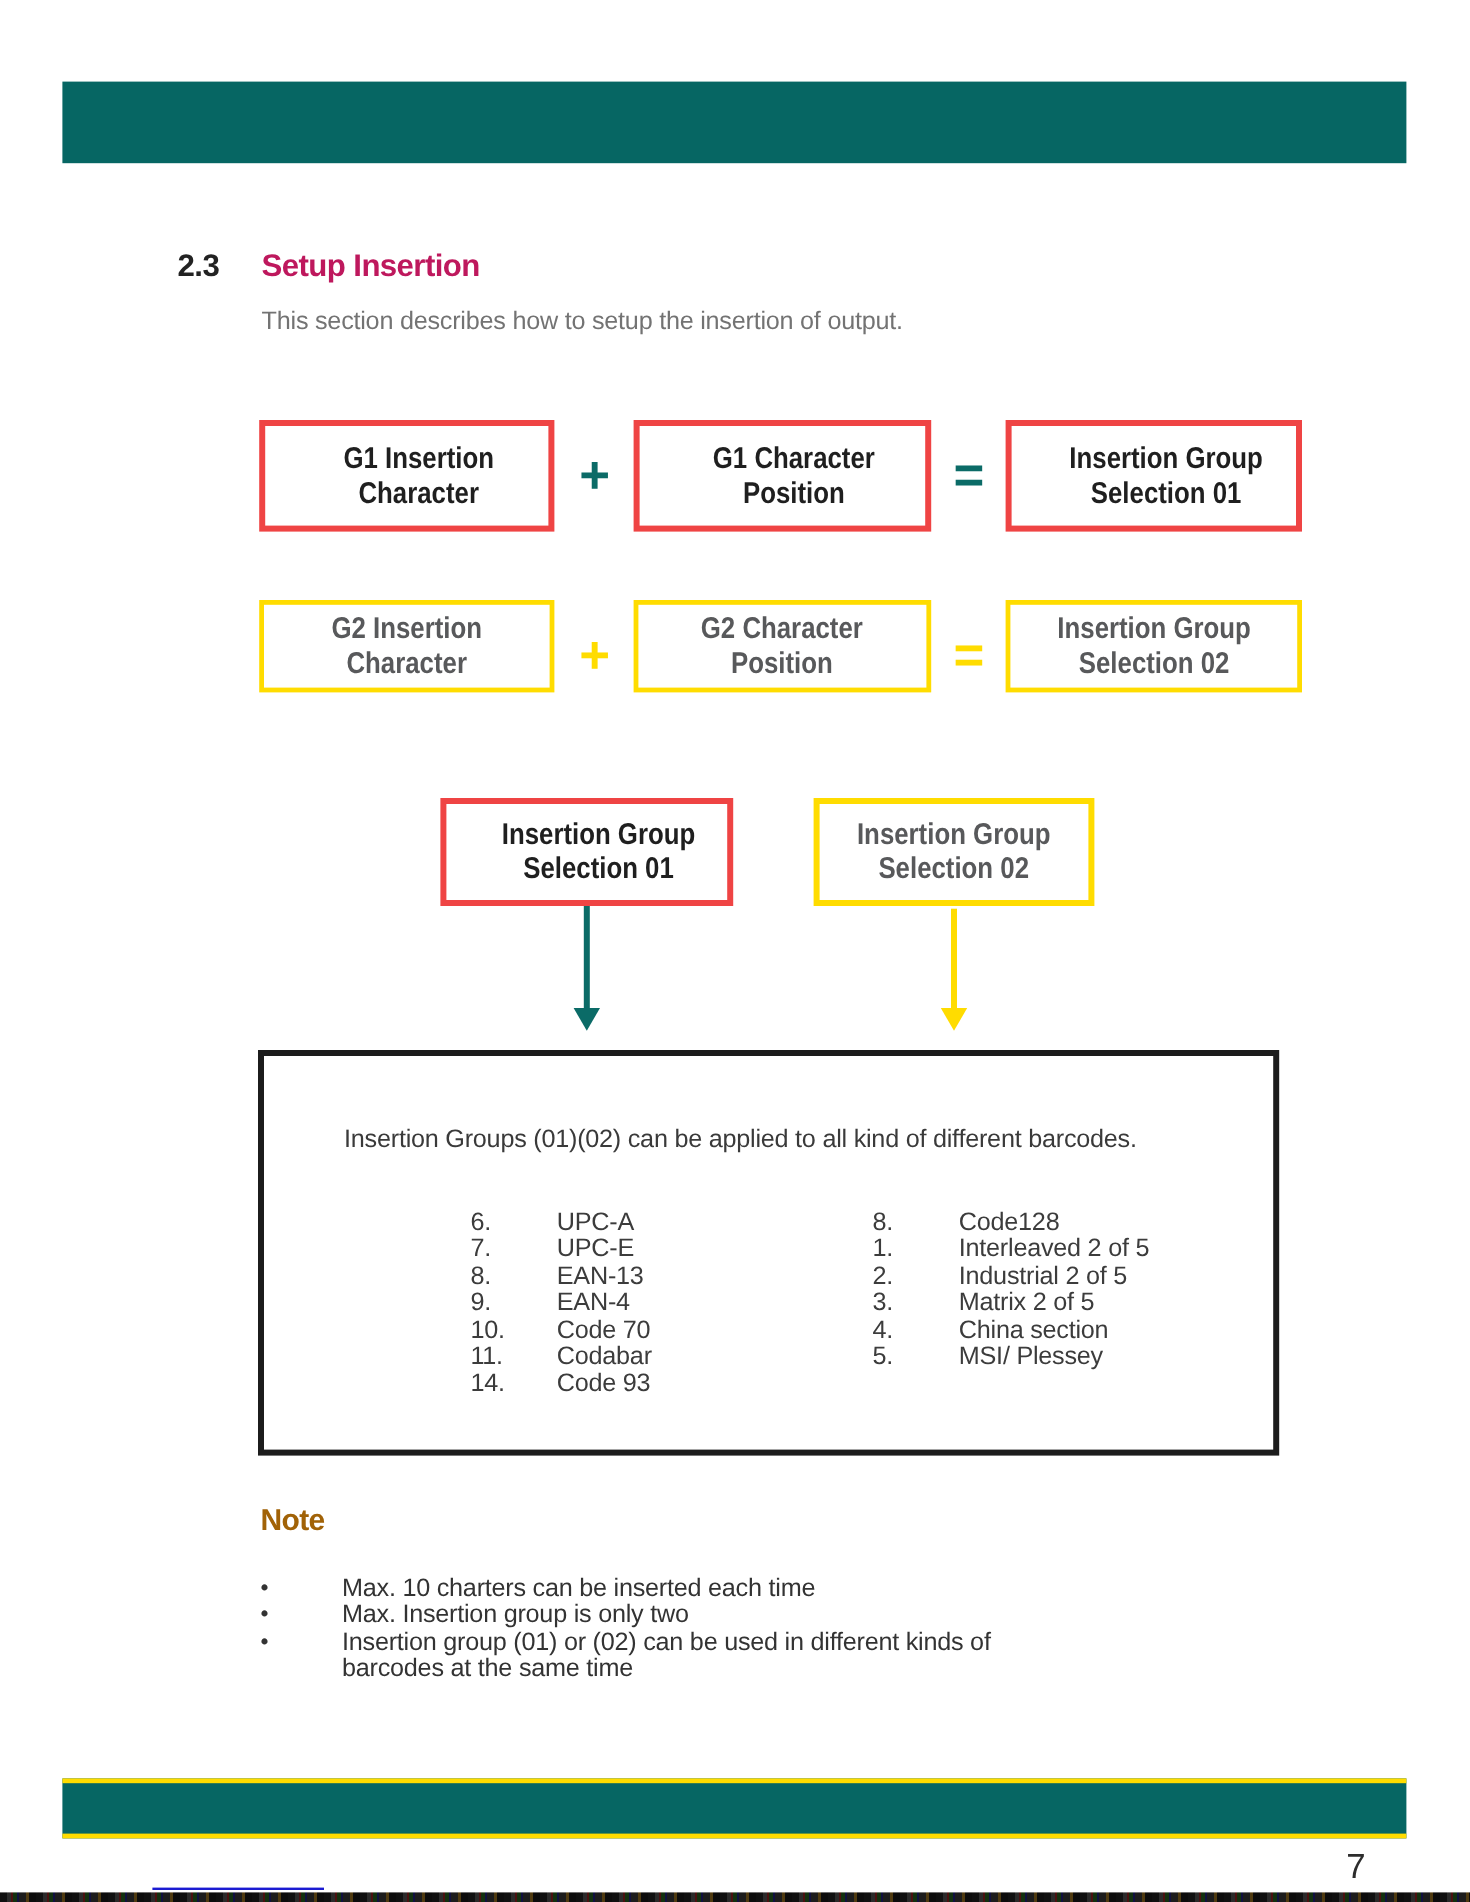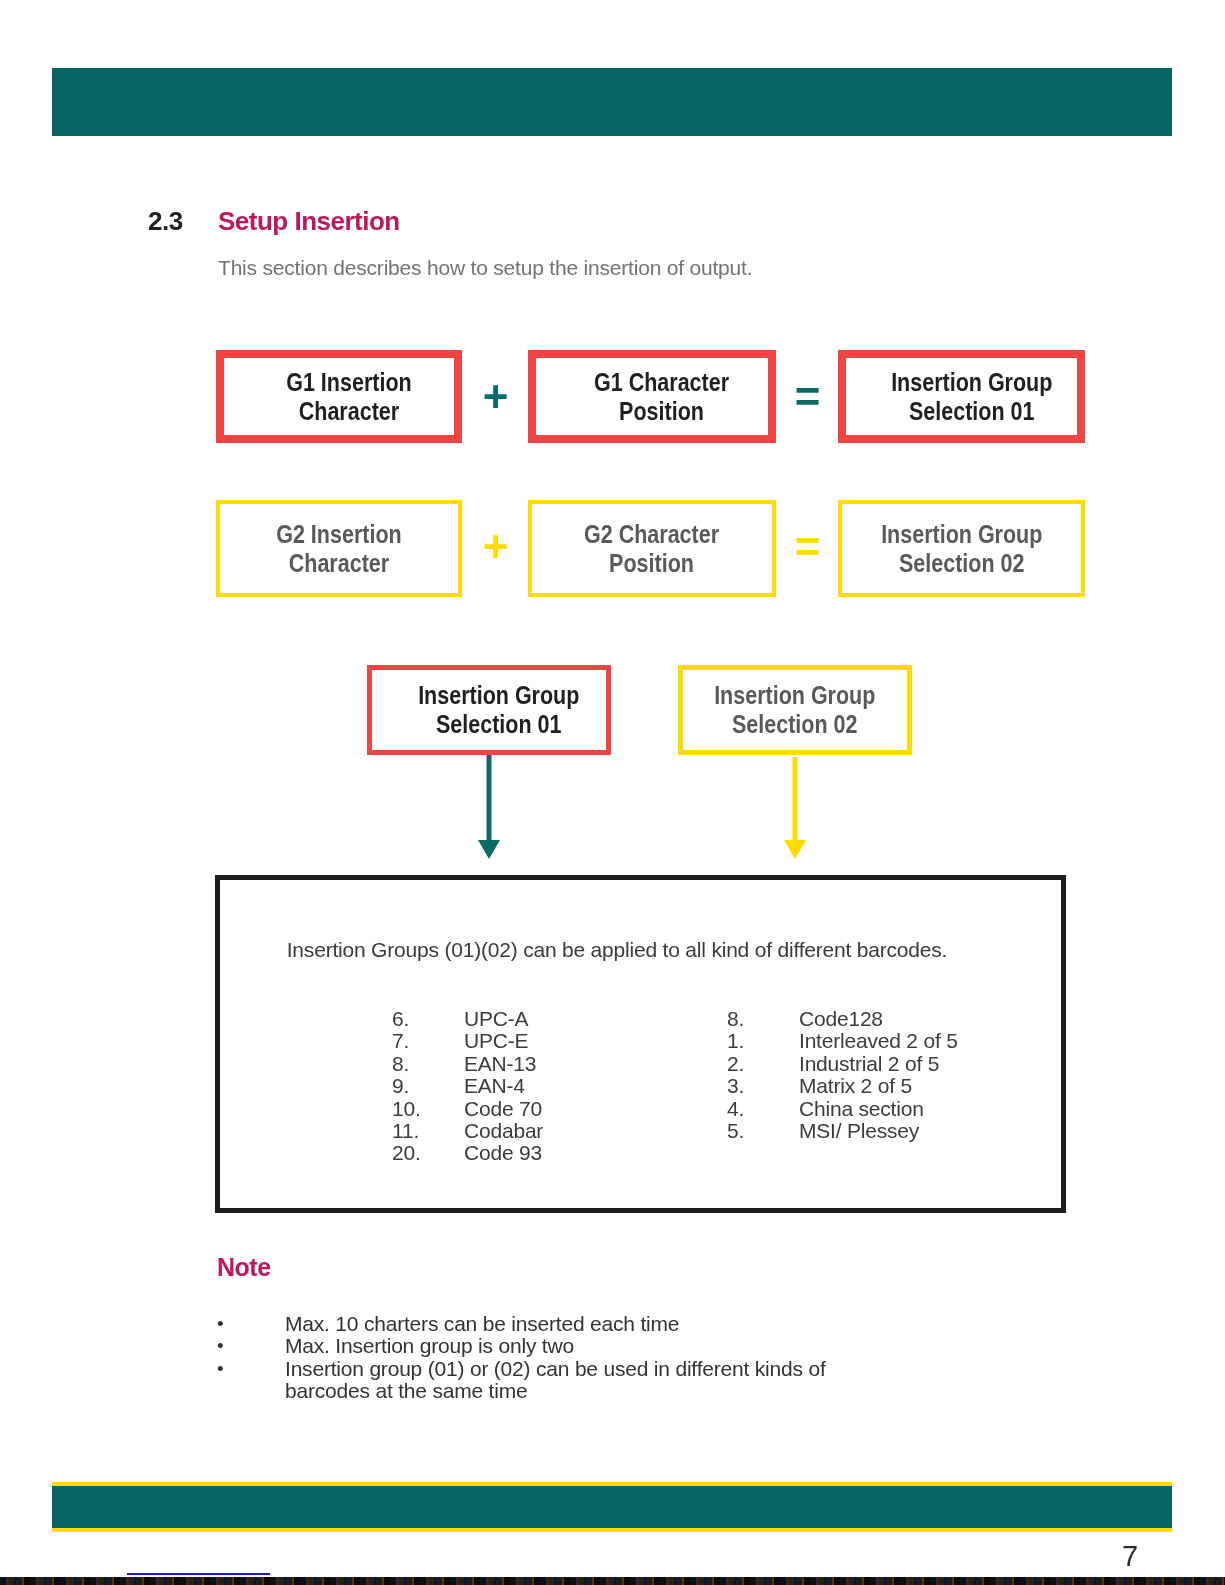--- a/index.html
+++ b/index.html
@@ -15,33 +15,33 @@
     border-top:4px solid #FFDC00;border-bottom:4px solid #FFDC00;}
 
   
   #section-number{left:148px;top:206px;font-size:26px;font-weight:bold;color:#222;letter-spacing:-0.5px;}
   #section-title{left:218px;top:206px;font-size:26px;font-weight:bold;color:#be185d;letter-spacing:-0.5px;}
   #section-desc{left:218px;top:256px;font-size:21px;color:#737373;letter-spacing:-0.2px;}
 
   
   .dbox{position:absolute;display:flex;align-items:center;justify-content:center;
     background:#fff;box-sizing:border-box;}
-  .teal-border{border:8px solid #ef4444;padding-left:20px;}
+  .teal-border{border:5px solid #ef4444;padding-left:20px;}
   .yellow-border{border:4px solid #FFDC00;}
   .cond{display:inline-block;transform:scaleX(0.86);transform-origin:50% 50%;
     text-align:center;font-weight:bold;font-size:25px;line-height:29px;white-space:nowrap;}
   .dark-label{color:#1f1f1f;}
   .gray-label{color:#58595b;}
   .op{position:absolute;text-align:center;font-weight:bold;font-size:44px;line-height:93px;
     letter-spacing:-1px;}
   .op-teal{color:#0b6b67;}
   .op-yellow{color:#FFDC00;}
 
   .row1-y{top:350px;height:93px;}
-  .row2-y{top:500px;height:97px;}
+  .row2-y{top:500px;height:77px;}
   .bx1{left:216px;width:246px;}
   .bx2{left:528px;width:248px;}
   .bx3{left:838px;width:247px;}
   .op1{left:462px;width:66px;}
   .op2{left:776px;width:62px;}
 
   
   #sel-01{left:367px;top:665px;width:244px;height:90px;border-width:5px;}
   #sel-02{left:678px;top:665px;width:234px;height:90px;border-width:5px;}
 
@@ -53,21 +53,21 @@
     border:5px solid #1c1c1c;box-sizing:border-box;background:#fff;}
   #panel-caption{left:215px;top:938px;width:804px;text-align:center;
     font-size:21px;color:#3a3a3a;letter-spacing:-0.2px;}
   .bc-list{position:absolute;top:1008px;font-size:21px;color:#3c3c3c;letter-spacing:-0.2px;}
   #bc-list-left{left:392px;}
   #bc-list-right{left:727px;}
   .bc-item{display:flex;line-height:22.4px;}
   .bc-num{width:72px;flex:0 0 72px;}
 
   
-  #note-heading{left:217px;top:1253px;font-size:25px;font-weight:bold;color:#be185d;letter-spacing:-0.5px;}
+  #note-heading{left:217px;top:1253px;font-size:25px;font-weight:bold;color:#a16207;letter-spacing:-0.5px;}
   #note-list{left:217px;top:1313px;width:680px;}
   .note-item{display:flex;font-size:21px;line-height:22.3px;color:#333;letter-spacing:-0.2px;}
   .note-marker{width:68px;flex:0 0 68px;font-size:19px;}
   .note-text{width:600px;}
 
   
   #page-number{left:1108px;top:1540px;width:44px;text-align:center;font-size:29px;color:#2d2d2d;}
   #footer-link-line{left:127px;top:1573px;width:143px;height:2px;background:#1b1bd1;}
   #scan-noise{left:0;top:1577px;width:1225px;height:8px;
     background:repeating-linear-gradient(90deg,
@@ -169,21 +169,21 @@
     </div>
   <div class="bc-item">
       <span class="bc-num">10.</span>
       <span>Code 70</span>
     </div>
   <div class="bc-item">
       <span class="bc-num">11.</span>
       <span>Codabar</span>
     </div>
   <div class="bc-item">
-      <span class="bc-num">20.</span>
+      <span class="bc-num">14.</span>
       <span>Code 93</span>
     </div>
 </div>
 
 <div class="bc-list" id="bc-list-right">
   <div class="bc-item">
       <span class="bc-num">8.</span>
       <span>Code128</span>
     </div>
   <div class="bc-item">

